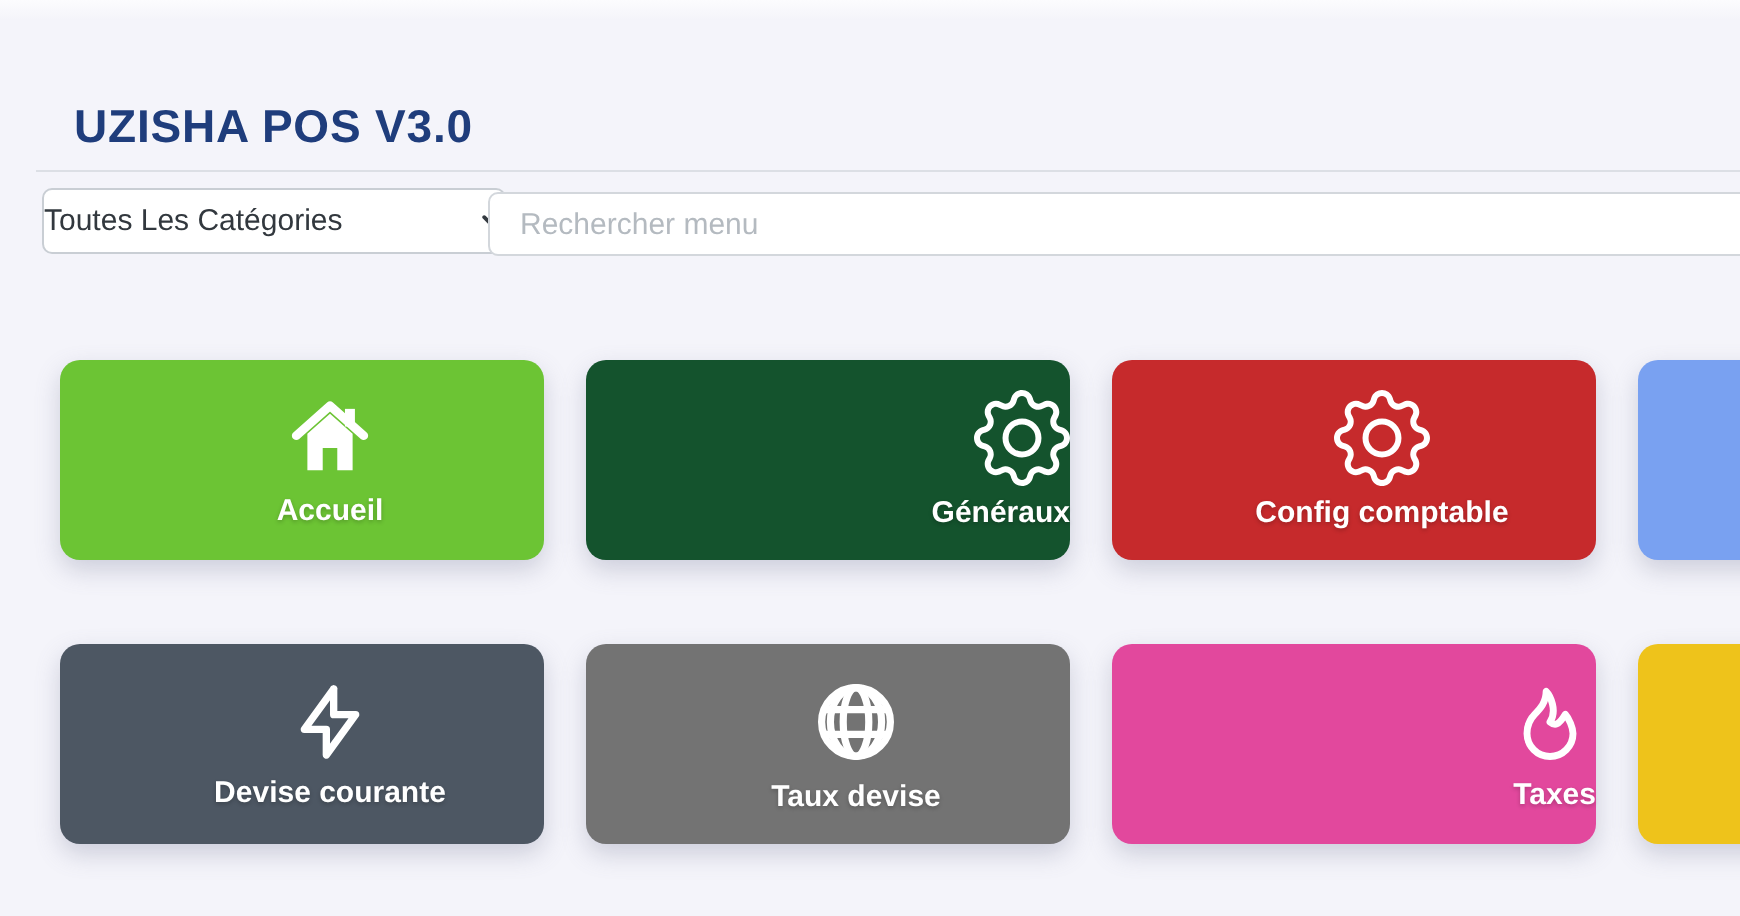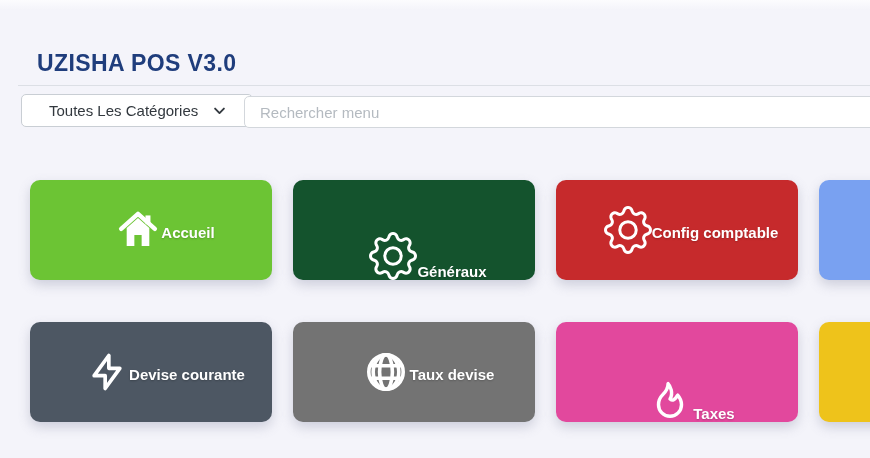--- a/index.html
+++ b/index.html
@@ -22,21 +22,21 @@
   .divider {
     position: absolute; left: 18px; right: 0; top: 85px;
     height: 1px; background: #dcdfe5;
   }
   .category-select {
     position: absolute; left: 21px; top: 94px;
     width: 232px; height: 33px;
     background: #fff;
     border: 1px solid #c9ced4; border-radius: 5px;
     display: flex; align-items: center;
-    padding: 0 27px;
+    padding: 0 0;
     font-size: 15px; color: #32383e;
     cursor: pointer;
   }
   .category-select .chevron { margin-left: auto; display: flex; }
   .search-input {
     position: absolute; left: 244px; top: 96px;
     width: 640px; height: 32px;
     background: #fff;
     border: 1px solid #d3d7dc; border-radius: 5px;
     padding: 0 15px;
@@ -46,21 +46,21 @@
   .search-input::placeholder { color: #b4bac0; }
   .tiles {
     position: absolute; left: 30px; top: 180px;
     display: grid;
     grid-template-columns: repeat(4, 242px);
     column-gap: 21px; row-gap: 42px;
   }
   .tile {
     width: 242px; height: 100px;
     border-radius: 10px;
-    display: flex; flex-direction: row;
+    display: flex; flex-direction: column;
     align-items: center; justify-content: center;
     box-shadow: 0 5px 12px rgba(115, 120, 150, 0.30);
     cursor: pointer;
     padding-left: 28px;
   }
   .tile-icon { display: flex; align-items: center; justify-content: center; }
   .tile-label {
     margin-top: 5px;
     color: #ffffff; font-weight: 700; font-size: 15px;
     text-shadow: 0 1px 2px rgba(0,0,0,0.22);

